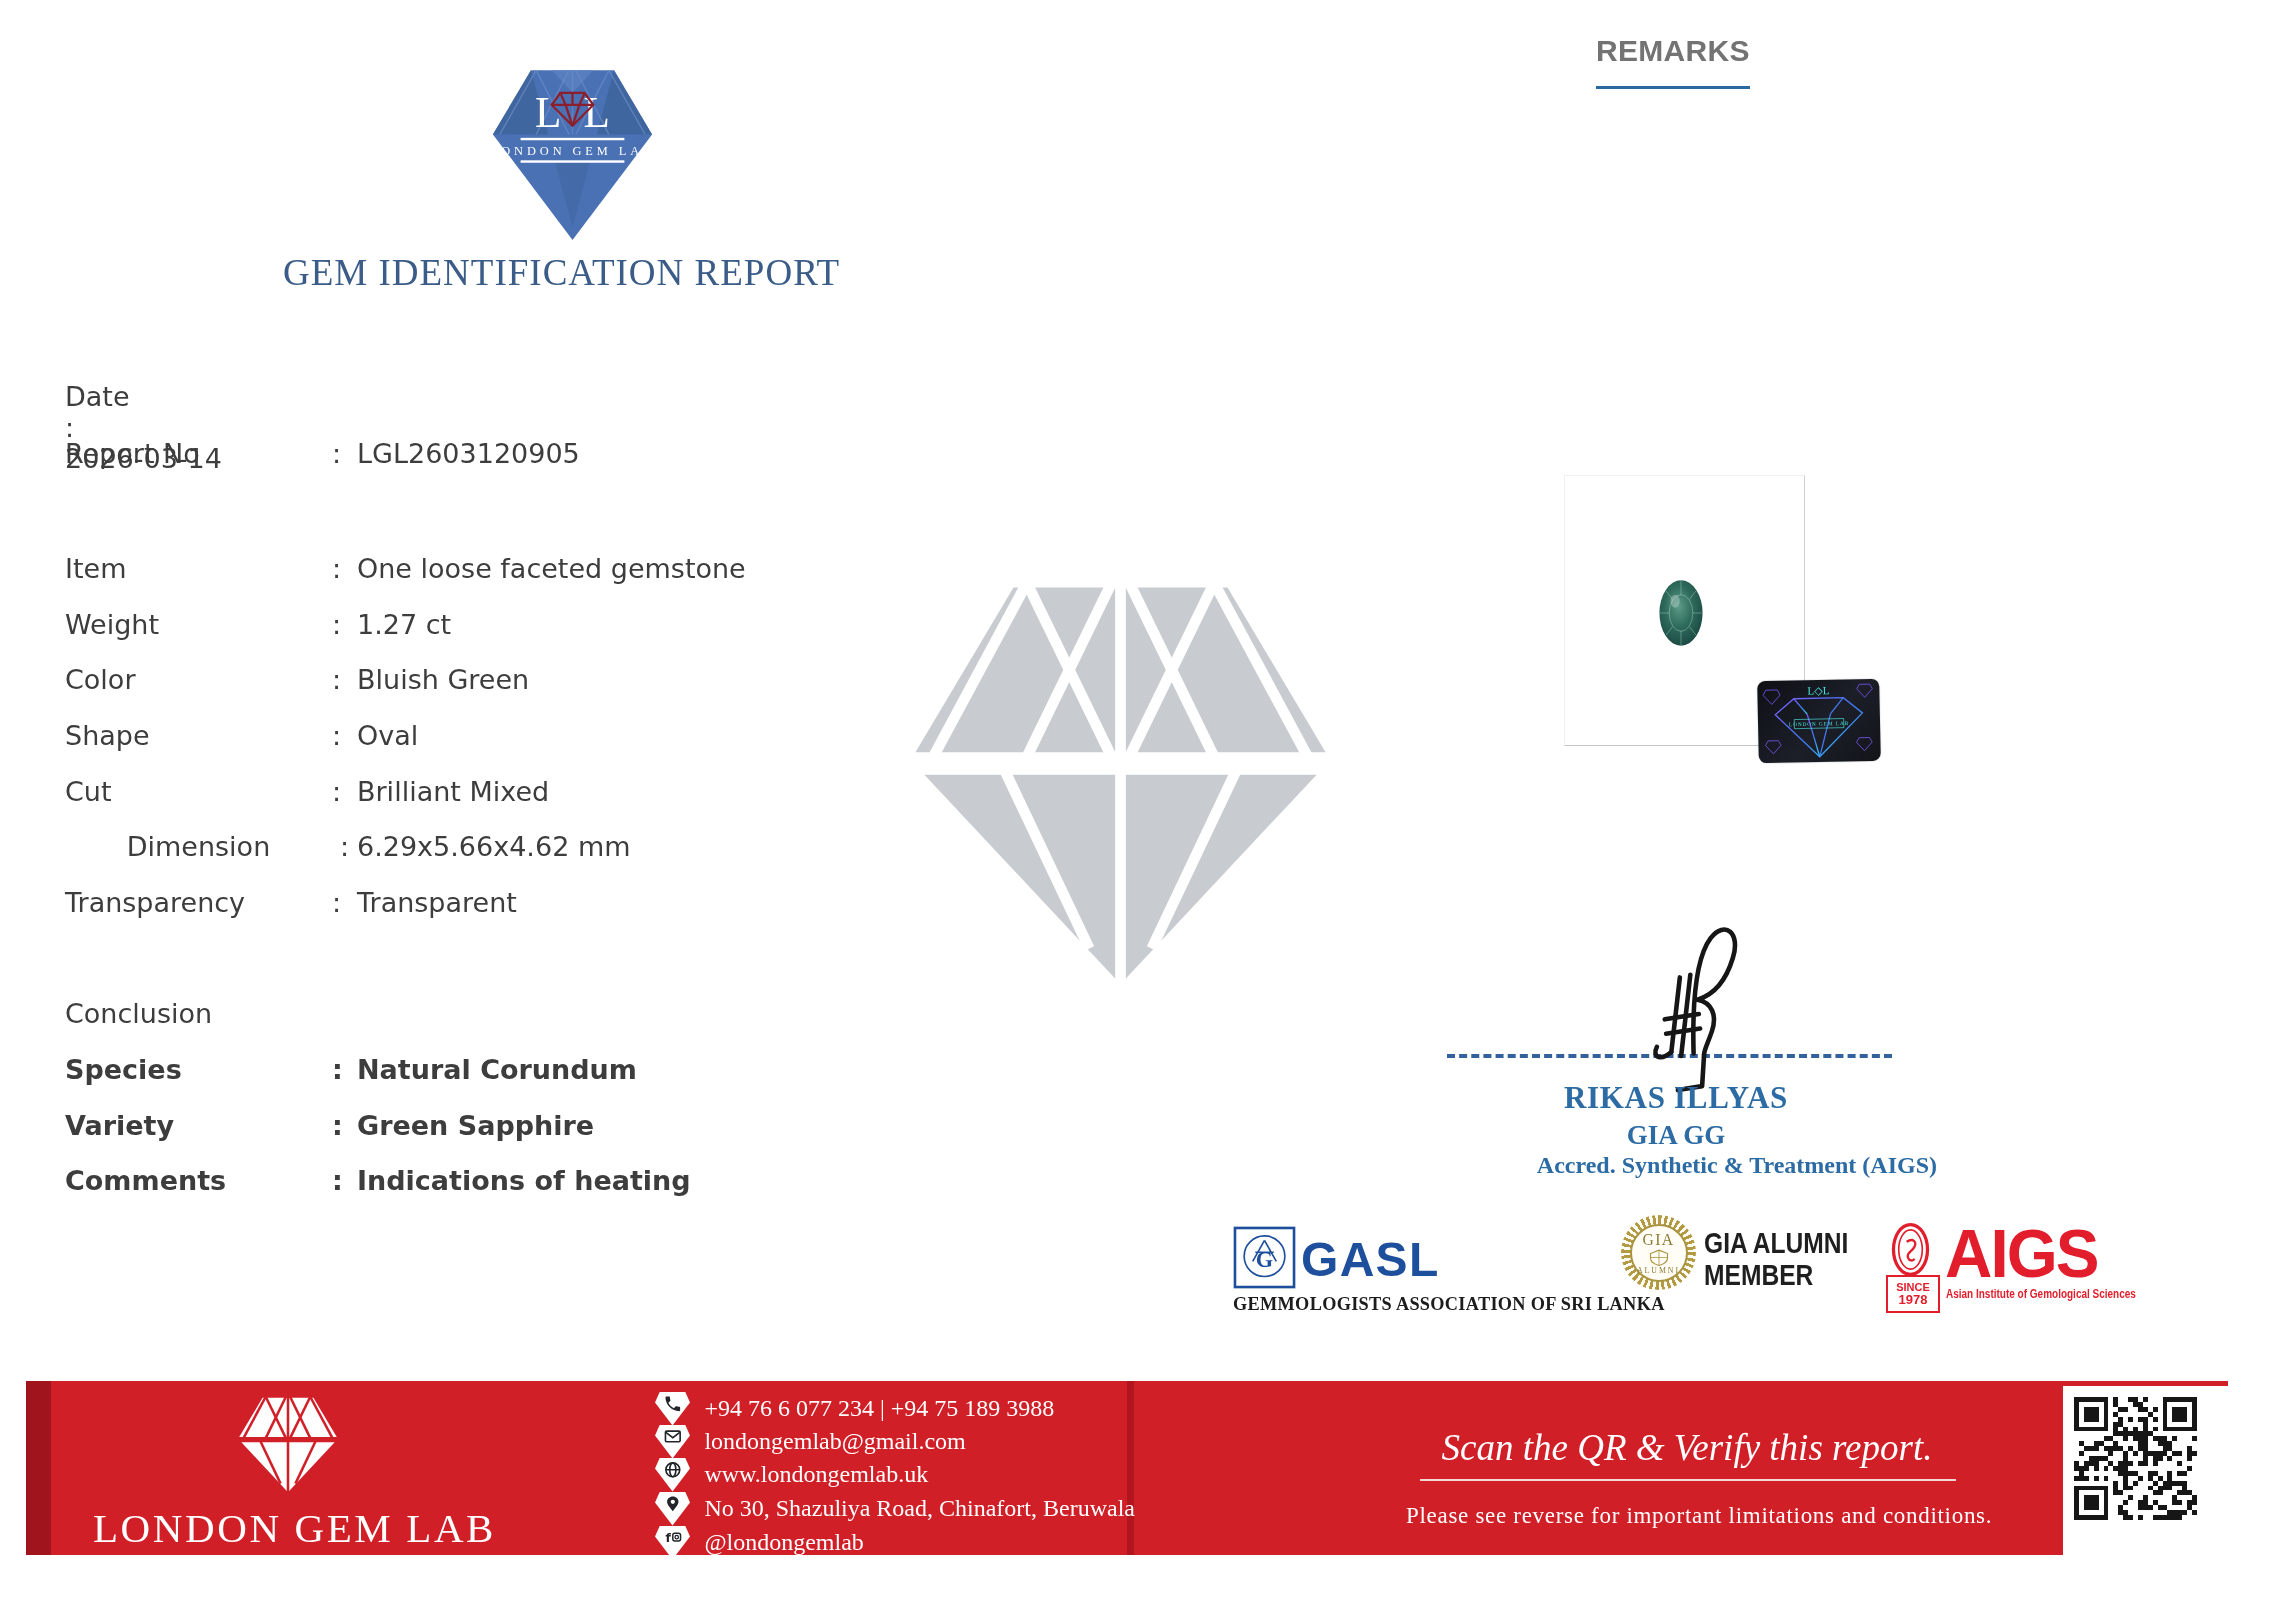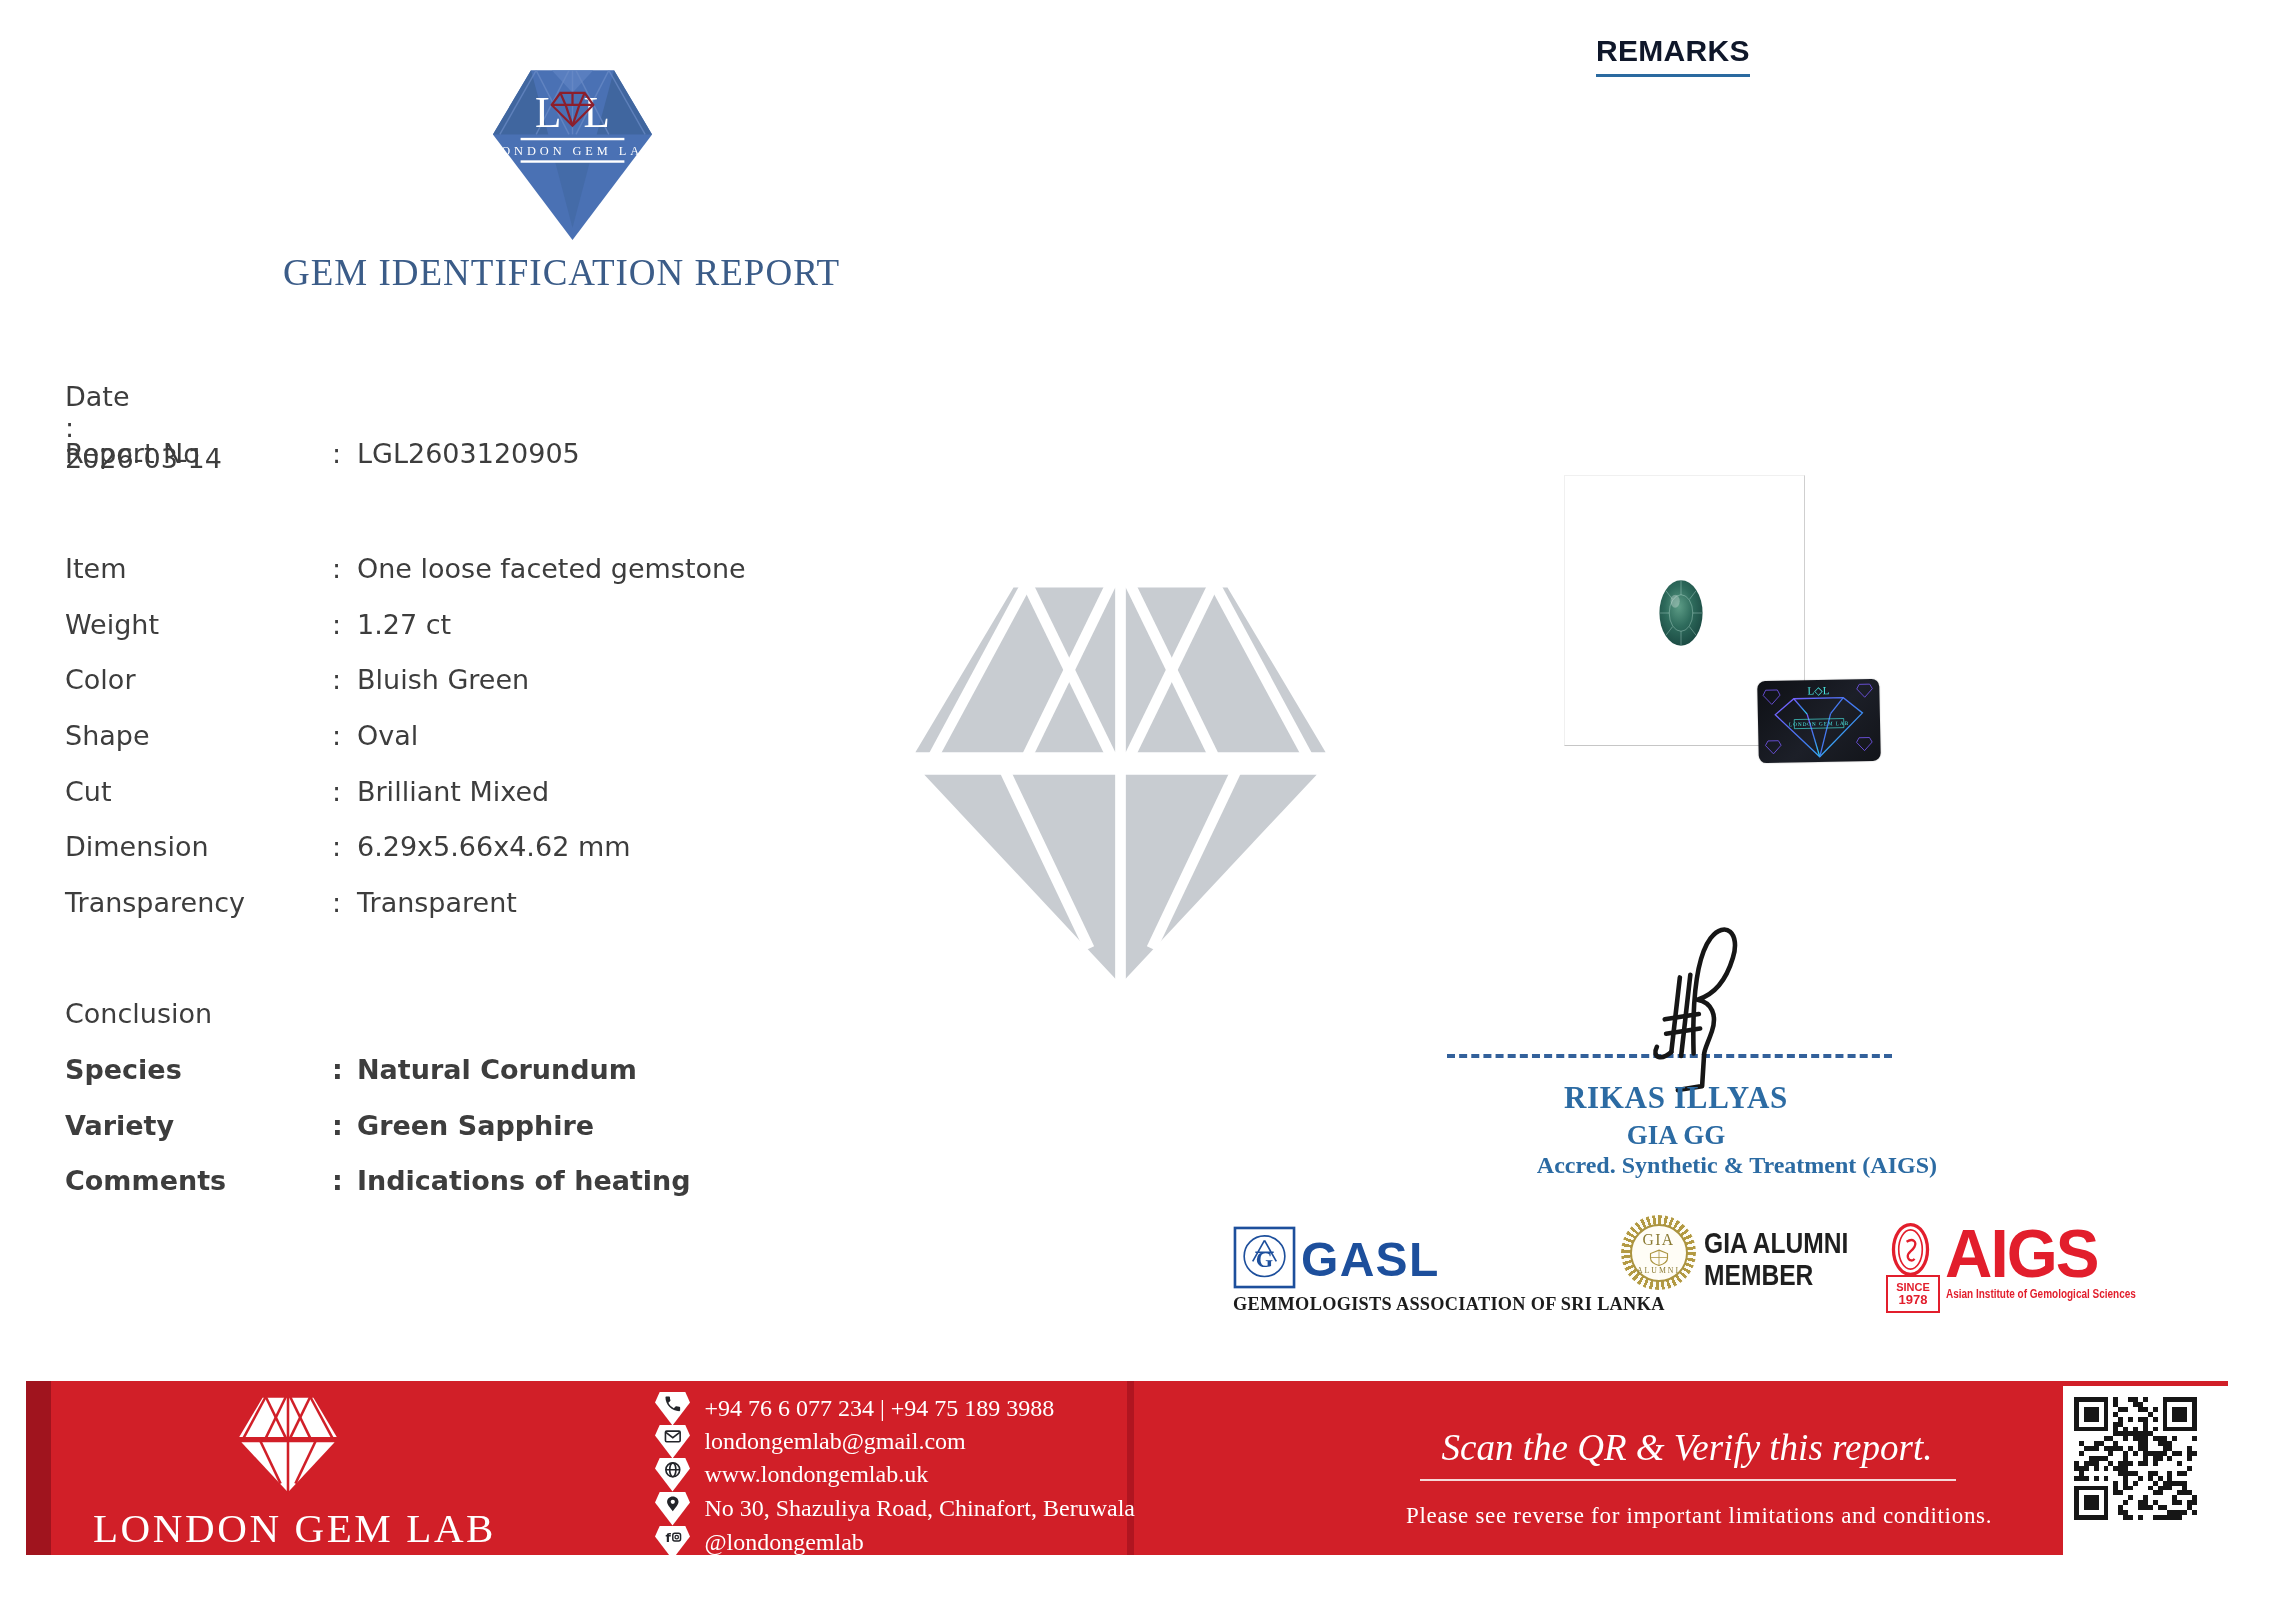--- a/index.html
+++ b/index.html
@@ -9,22 +9,22 @@
   }
   .abs{position:absolute;}
 
   
   .report-title{
     left:283px;top:251px;font-family:"Liberation Serif",serif;
     font-size:37px;color:#3b5c88;letter-spacing:1px;white-space:nowrap;
   }
   .remarks{
     left:1596px;top:34px;font-family:"Liberation Sans",sans-serif;
-    font-weight:bold;font-size:30px;color:#0f172a;letter-spacing:0.3px;
-    border-bottom:3.9px solid #2a6aa0;padding-bottom:6px;white-space:nowrap;
+    font-weight:bold;font-size:30px;color:#737373;letter-spacing:0.3px;
+    border-bottom:3.9px solid #2a6aa0;padding-bottom:18px;white-space:nowrap;
   }
   .logo-band-text{
     font-family:"Liberation Serif",serif;color:#fff;letter-spacing:3.9px;
     font-size:12.4px;text-align:center;white-space:nowrap;
   }
 
   
   .field-row{position:absolute;left:65px;display:flex;font-size:27px;line-height:1.15;white-space:nowrap;}
   .field-row .lbl{width:267px;}
   .field-row .col{width:25px;}
@@ -185,21 +185,21 @@
 <div class="field-row" style="top:720px;">
   <div class="lbl">Shape</div>
   <div class="col">:</div>
   <div class="val">Oval</div>
 </div>
 <div class="field-row" style="top:776px;">
   <div class="lbl">Cut</div>
   <div class="col">:</div>
   <div class="val">Brilliant Mixed</div>
 </div>
-<div class="field-row" style="top:831px;">
+<div class="field-row" style="top:831px;text-align:center;">
   <div class="lbl">Dimension</div>
   <div class="col">:</div>
   <div class="val">6.29x5.66x4.62 mm</div>
 </div>
 <div class="field-row" style="top:887px;">
   <div class="lbl">Transparency</div>
   <div class="col">:</div>
   <div class="val">Transparent</div>
 </div>
 

